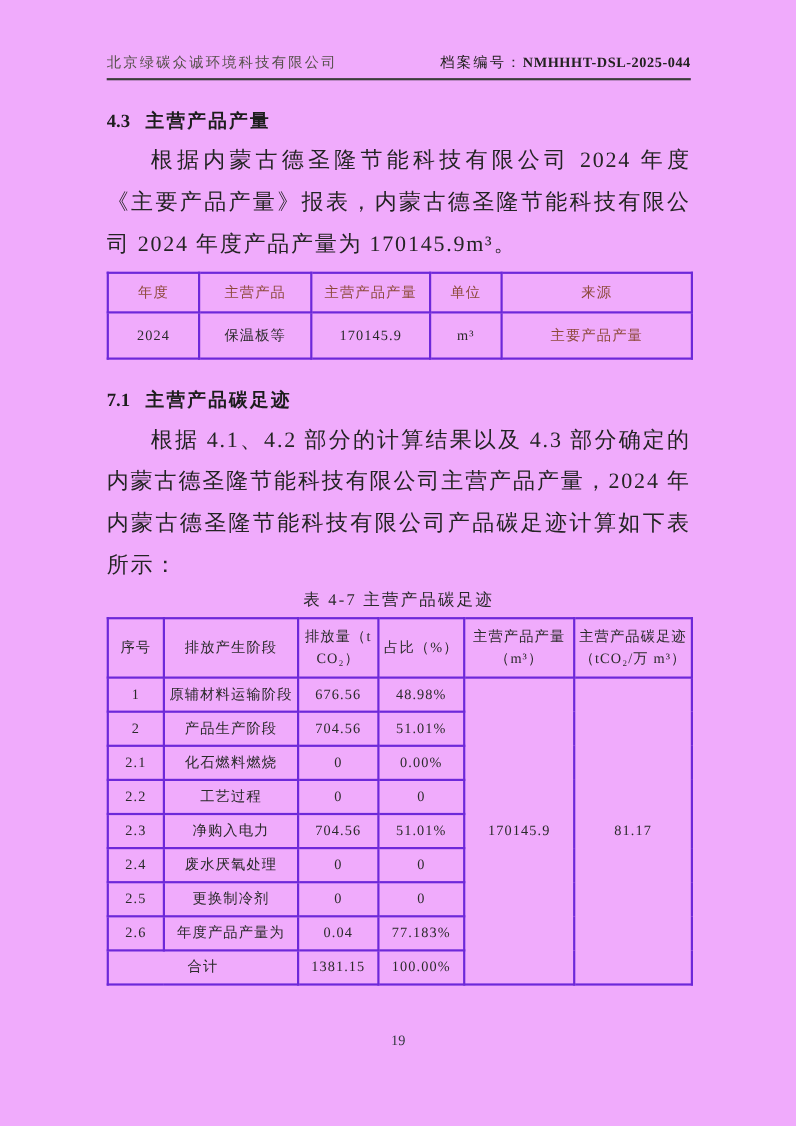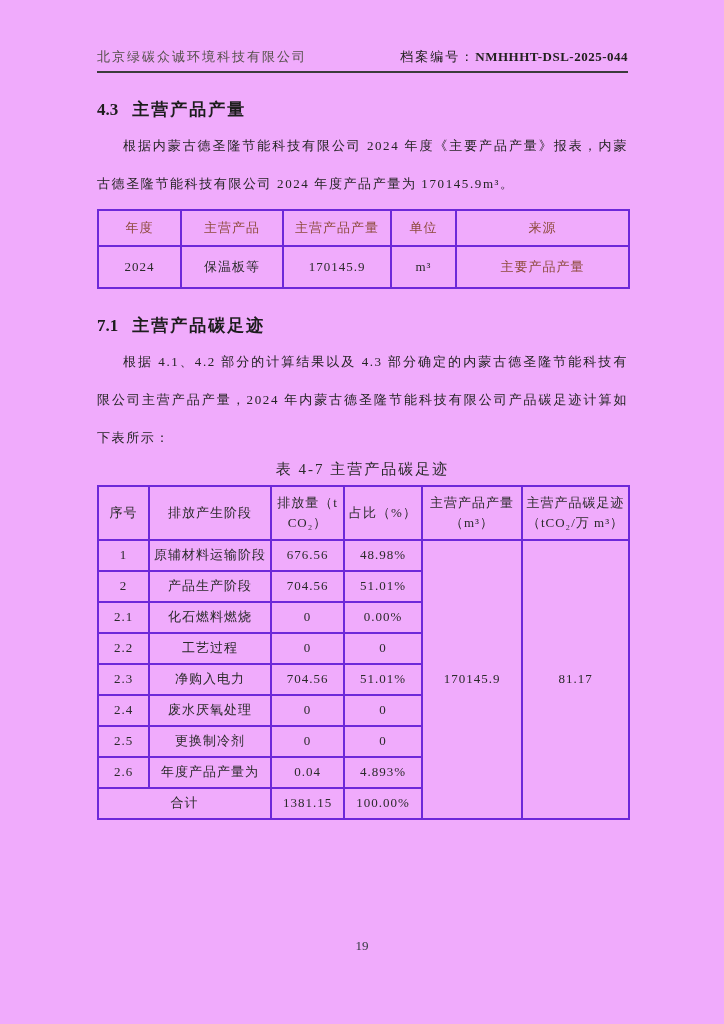--- a/index.html
+++ b/index.html
@@ -35,21 +35,21 @@
   .h-sub .num{letter-spacing:0;margin-right:14px;font-family:"Liberation Serif","DejaVu Serif",serif;}
   .h-main{
     margin-top:22px;
     font-size:19px;font-weight:bold;color:#1d1d1d;
     letter-spacing:3px;
   }
   .h-main .num{letter-spacing:0;margin-right:18px;}
   
   .para{
     margin-top:6px;
-    font-size:13px;line-height:38px;
+    font-size:20px;line-height:38px;
     text-align:justify;text-indent:2em;
     letter-spacing:1.6px;color:#242424;
   }
   
   .caption{
     margin-top:3px;
     text-align:center;font-size:15px;color:#2a2a2a;letter-spacing:2px;
   }
   
   table{
@@ -188,21 +188,21 @@
           <tr>
             <td>2.5</td>
             <td>更换制冷剂</td>
             <td>0</td>
             <td>0</td>
           </tr>
           <tr>
             <td>2.6</td>
             <td>年度产品产量为</td>
             <td>0.04</td>
-            <td>4.893%</td>
+            <td>77.183%</td>
           </tr>
           <tr>
             <td colspan="2">合计</td>
             <td>1381.15</td>
             <td>100.00%</td>
           </tr>
         </tbody>
     </table>
 
 

